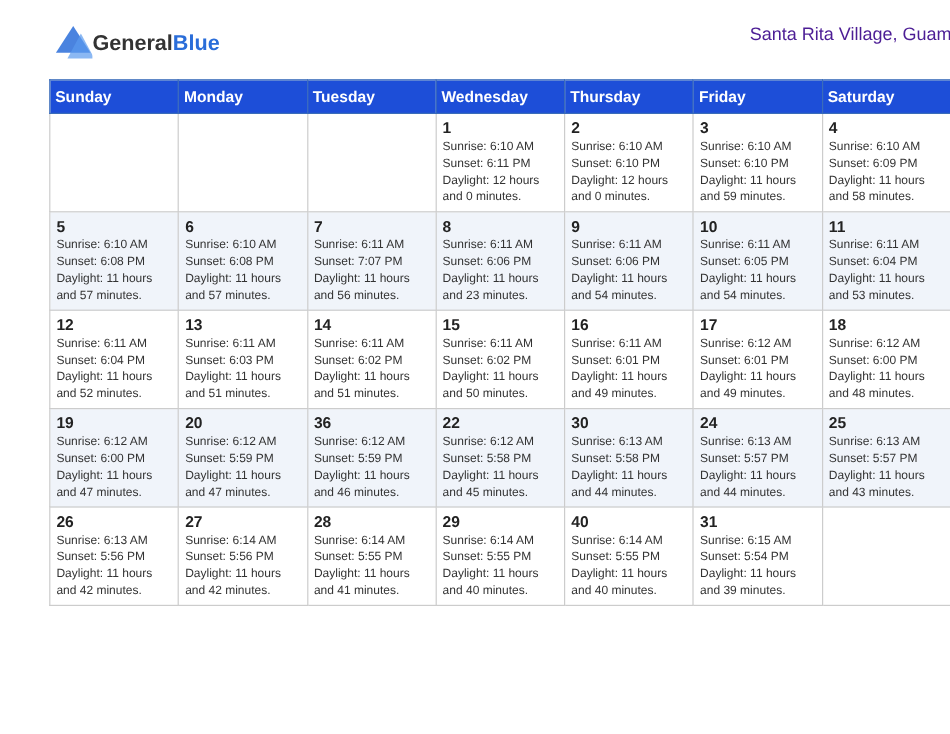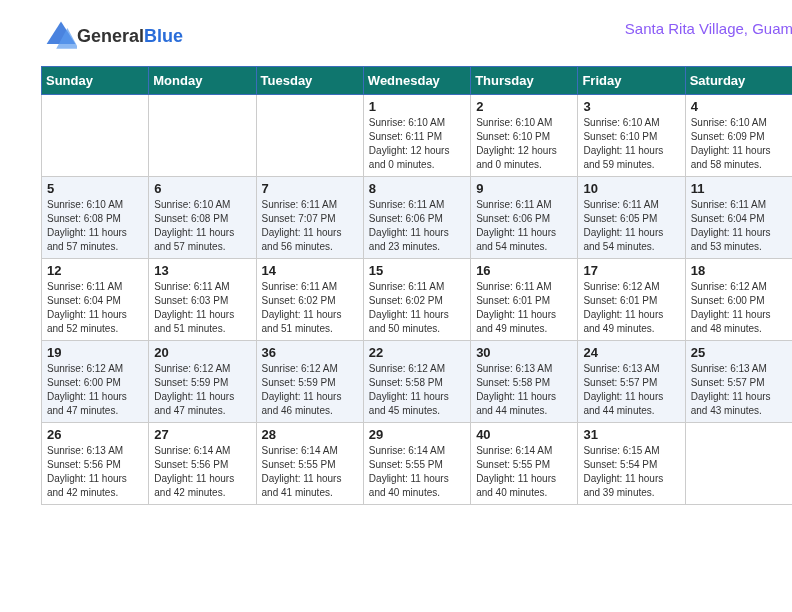--- a/index.html
+++ b/index.html
@@ -33,29 +33,29 @@
       text-align: right;
     }
     .month-title {
       font-size: 36px;
       font-weight: bold;
       color: #222;
       line-height: 1.1;
     }
     .location {
       font-size: 15px;
-      color: #8b5cf6;
+      color: #4c1d95;
     }
     .calendar {
       width: 100%;
       border-collapse: collapse;
       border: 1px solid #ccc;
     }
     .calendar thead th {
-      background-color: #0f766e;
+      background-color: #1d4ed8;
       color: #fff;
       font-size: 13px;
       font-weight: bold;
       padding: 6px 4px;
       text-align: left;
       border: 1px solid #3a6cba;
     }
     .calendar tbody td {
       border: 1px solid #ccc;
       vertical-align: top;

